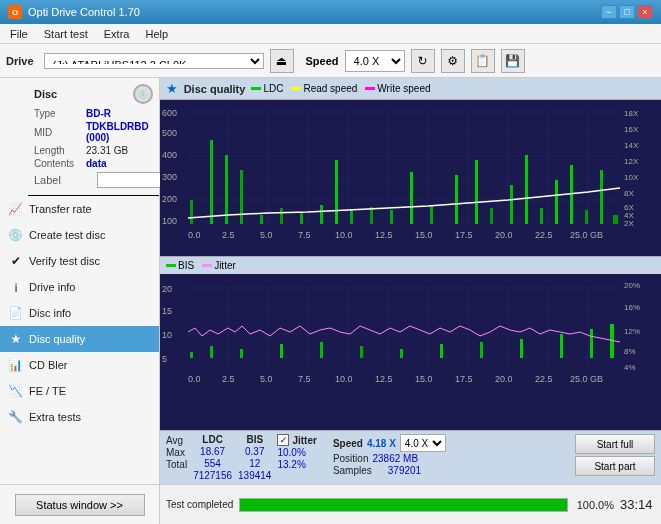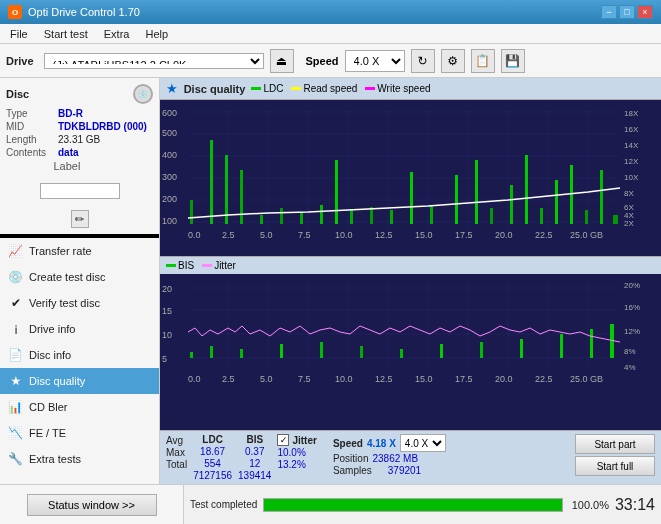--- a/index.html
+++ b/index.html
@@ -23,55 +23,55 @@
     .drive-select { height: 16px; font-size: 11px; background: white; border: 1px solid #aaa; padding: 4px 4px; min-width: 220px; }
     .toolbar-icon-btn { width: 24px; height: 24px; background: #e8e8e8; border: 1px solid #aaa; display: flex; align-items: center; justify-content: center; cursor: pointer; font-size: 12px; }
     .speed-label { font-size: 11px; font-weight: bold; margin-left: 6px; }
     .speed-select { height: 22px; font-size: 11px; background: white; border: 1px solid #aaa; padding: 0 4px; width: 60px; }
 
     
     .main { display: flex; height: calc(524px - 24px - 20px - 34px - 22px - 18px); }
 
     
     .sidebar { width: 160px; background: #f5f5f5; border-right: 1px solid #ccc; display: flex; flex-direction: column; }
-    .disc-panel { padding: 6px; border-bottom: 4px solid #000000; }
+    .disc-panel { padding: 6px; border-bottom: 1px solid #000000; margin-left: 28px; }
     .disc-header { display: flex; align-items: center; justify-content: space-between; margin-bottom: 4px; }
     .disc-header-title { font-weight: bold; font-size: 11px; color: #222; }
     .disc-icon { width: 20px; height: 20px; background: #ddd; border-radius: 50%; border: 2px solid #aaa; display: flex; align-items: center; justify-content: center; font-size: 8px; color: #666; }
     .disc-row { display: flex; align-items: center; margin-bottom: 2px; font-size: 10px; }
     .disc-key { color: #555; min-width: 52px; }
     .disc-val { color: #0000cc; font-weight: bold; }
     .disc-val-black { color: #222; }
-    .label-row { display: flex; align-items: center; gap: 11px; margin-top: 2px; flex-direction: column; }
+    .label-row { display: flex; align-items: center; gap: 11px; margin-top: 2px; }
     .label-input { width: 80px; height: 16px; border: 1px solid #aaa; font-size: 10px; padding: 0 2px; }
     .label-btn { width: 18px; height: 18px; background: #e8e8e8; border: 1px solid #aaa; display: flex; align-items: center; justify-content: center; cursor: pointer; font-size: 11px; }
 
     .sidebar-menu { flex: 1; overflow-y: auto; }
     .sidebar-item { display: flex; align-items: center; height: 26px; padding: 0 8px; cursor: pointer; font-size: 11px; color: #222; gap: 5px; }
     .sidebar-item.active { background: #4a9fd4; color: white; }
     .sidebar-item-icon { width: 16px; height: 16px; display: flex; align-items: center; justify-content: center; font-size: 12px; flex-shrink: 0; }
 
     
     .content { flex: 1; display: flex; flex-direction: column; background: #1a1a4e; overflow: hidden; }
     .content-header { background: #c8d8e8; height: 22px; display: flex; align-items: center; padding: 0 6px; gap: 6px; border-bottom: 1px solid #aaa; }
     .content-header-icon { color: #0066cc; font-size: 13px; }
     .content-title { font-weight: bold; font-size: 11px; color: #222; }
     .legend { display: flex; align-items: center; gap: 8px; font-size: 10px; }
     .legend-item { display: flex; align-items: center; gap: 2px; }
     .legend-dot { width: 10px; height: 3px; }
 
     
     .bottom-section { height: 40px; display: flex; }
-    .bottom-left { width: 184px; background: #f5f5f5; border-right: 1px solid #ccc; border-top: 1px solid #ccc; display: flex; align-items: center; justify-content: center; }
+    .bottom-left { width: 160px; background: #f5f5f5; border-right: 1px solid #ccc; border-top: 1px solid #ccc; display: flex; align-items: center; justify-content: center; }
     .status-btn { width: 130px; height: 22px; background: linear-gradient(to bottom, #f0f0f0, #d8d8d8); border: 1px solid #aaa; font-size: 11px; cursor: pointer; display: flex; align-items: center; justify-content: center; gap: 4px; }
     .bottom-right { flex: 1; border-top: 1px solid #ccc; background: #f0f0f0; display: flex; align-items: center; padding: 12px 6px; gap: 6px; }
     .progress-bar-outer { flex: 1; height: 14px; background: #fff; border: 1px solid #aaa; }
     .progress-bar-inner { height: 100%; background: #00bb00; }
     .progress-text { font-size: 11px; color: #222; min-width: 40px; text-align: right; }
-    .time-text { font-size: 16px; color: #222; min-width: 35px; }
+    .time-text { font-size: 13px; color: #222; min-width: 35px; }
 
     .jitter-section { display: flex; align-items: center; gap: 3px; font-size: 10px; }
     .checkbox { width: 12px; height: 12px; border: 1px solid #666; background: white; display: flex; align-items: center; justify-content: center; font-size: 9px; }
 
     .start-buttons { display: flex; flex-direction: column; gap: 2px; justify-content: center; }
     .start-btn { height: 20px; width: 80px; background: linear-gradient(to bottom, #f8f8f8, #d8d8d8); border: 1px solid #aaa; font-size: 10px; cursor: pointer; display: flex; align-items: center; justify-content: center; }
   </style>
 </head>
 <body>
 
@@ -399,22 +399,22 @@
           <span style="color:#222;">Position</span>
           <span style="color:#0000cc;">23862 MB</span>
         </div>
         <div style="display:flex;gap:16px;">
           <span style="color:#222;">Samples</span>
           <span style="color:#0000cc;">379201</span>
         </div>
       </div>
 
       <div class="start-buttons" style="margin-left:auto;">
+        <button class="start-btn">Start full</button>
         <button class="start-btn">Start part</button>
-        <button class="start-btn">Start full</button>
       </div>
     </div>
   </div>
 </div>
 
 <div class="bottom-section">
   <div class="bottom-left">
     <button class="status-btn">
       <span>Status window &gt;&gt;</span>
     </button>

